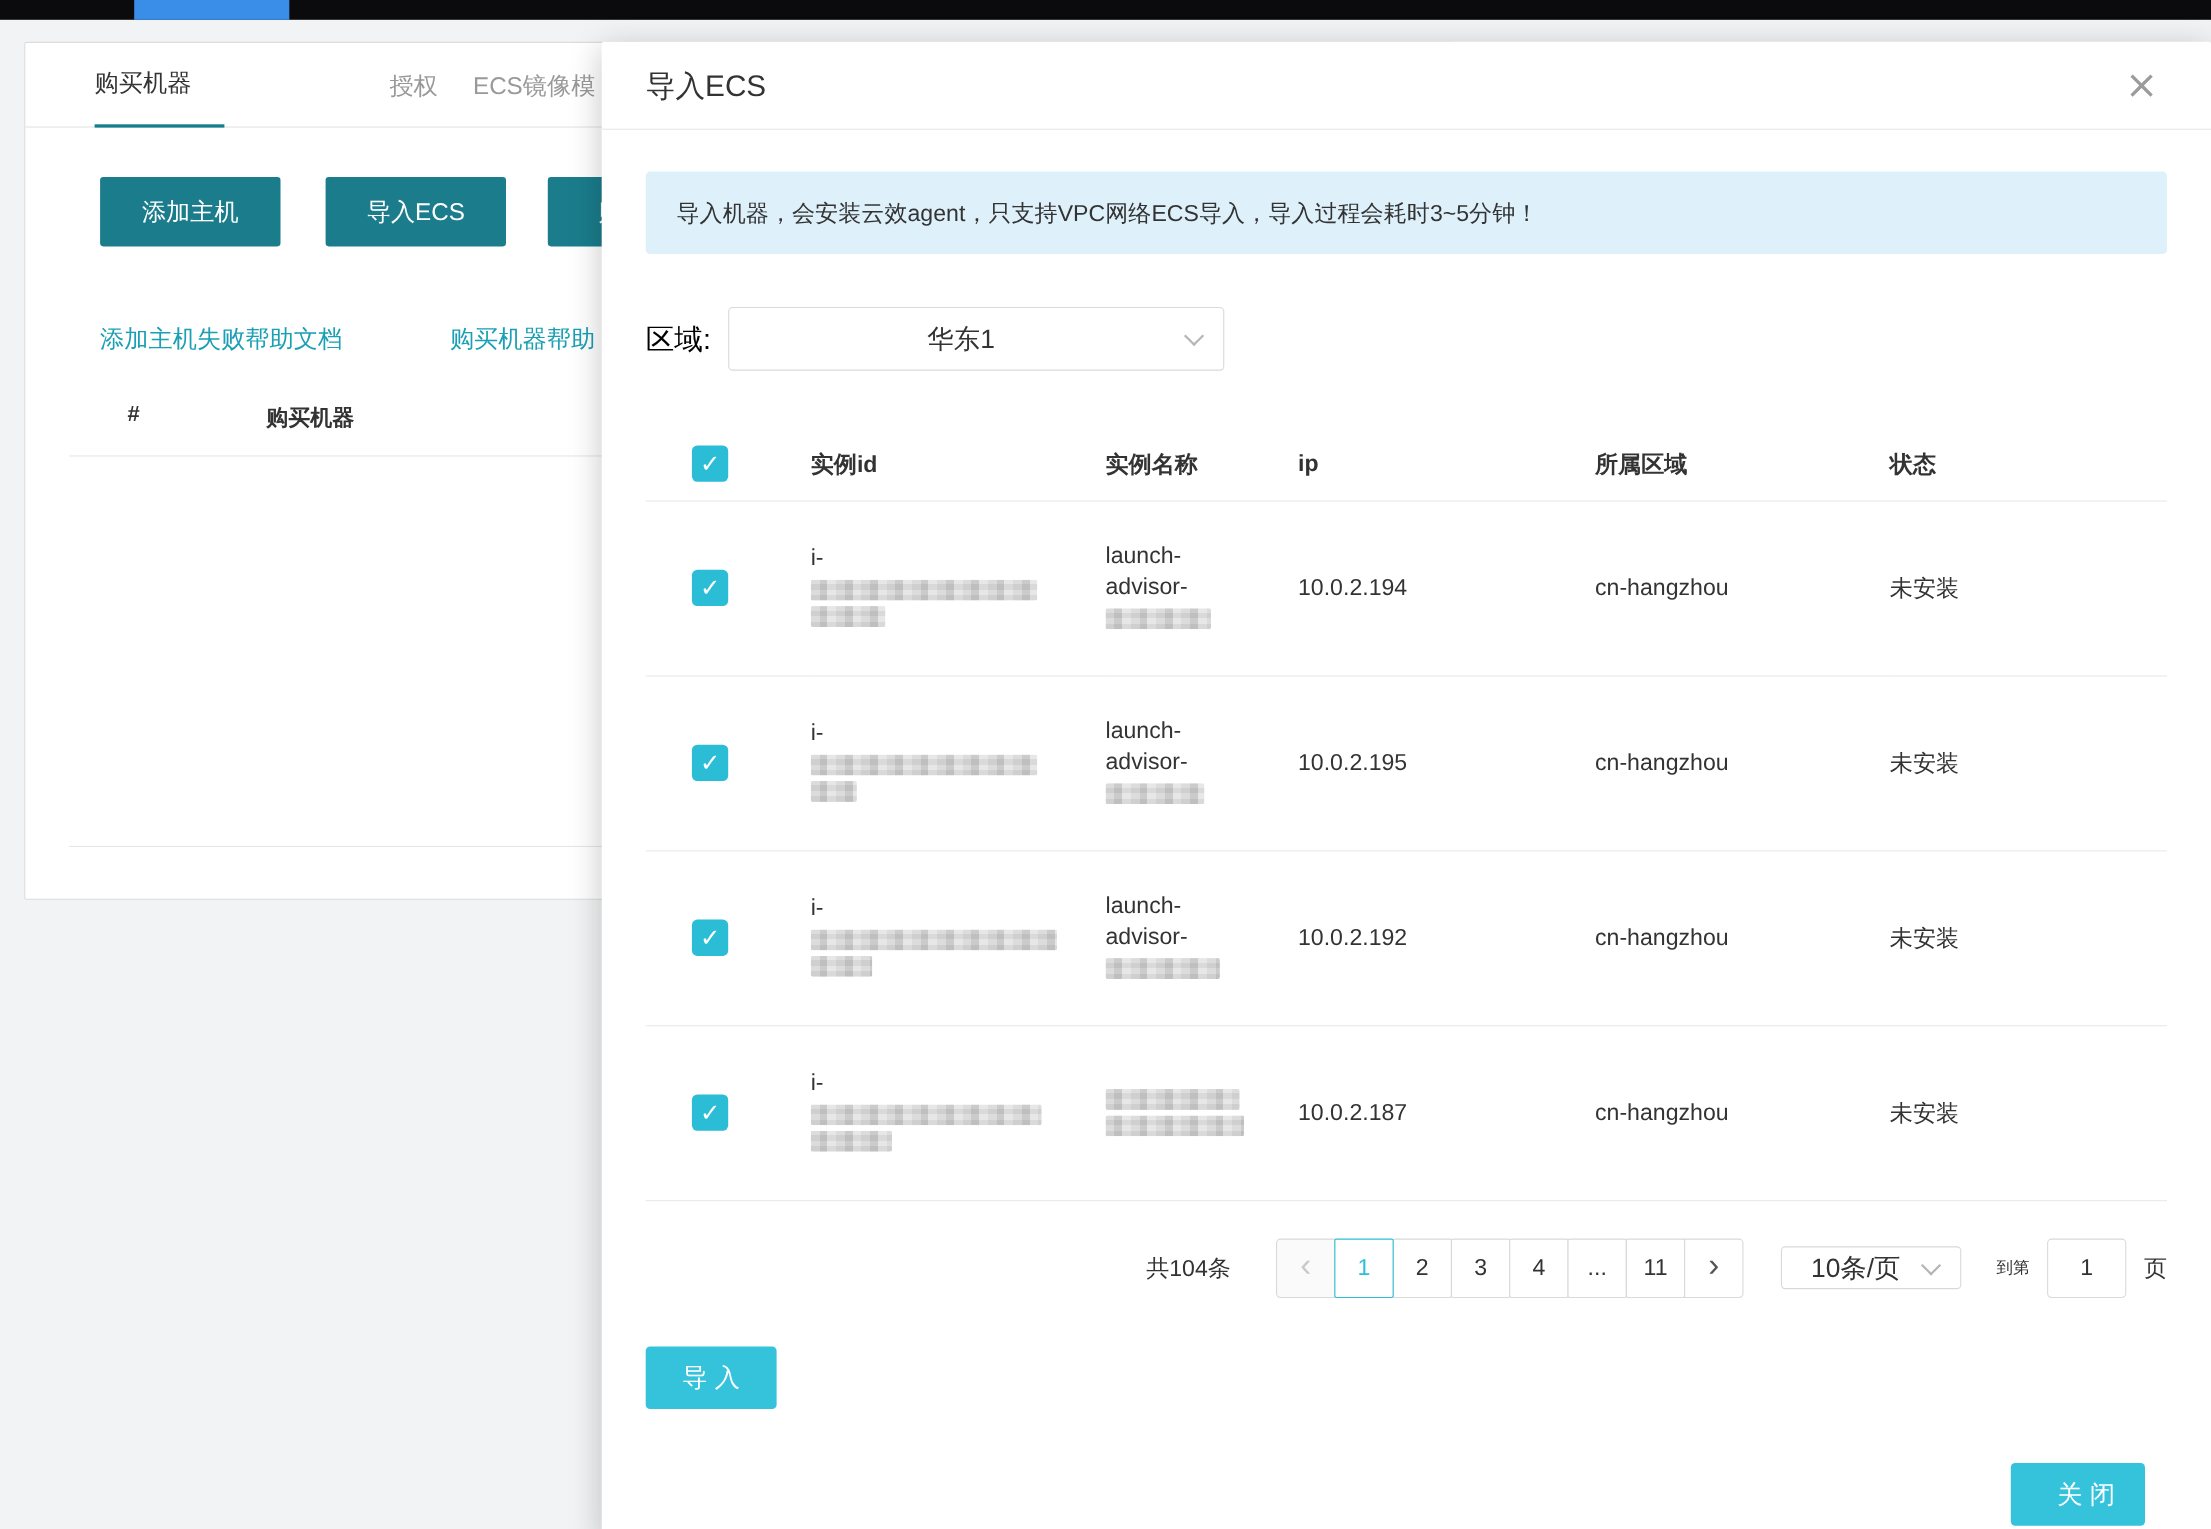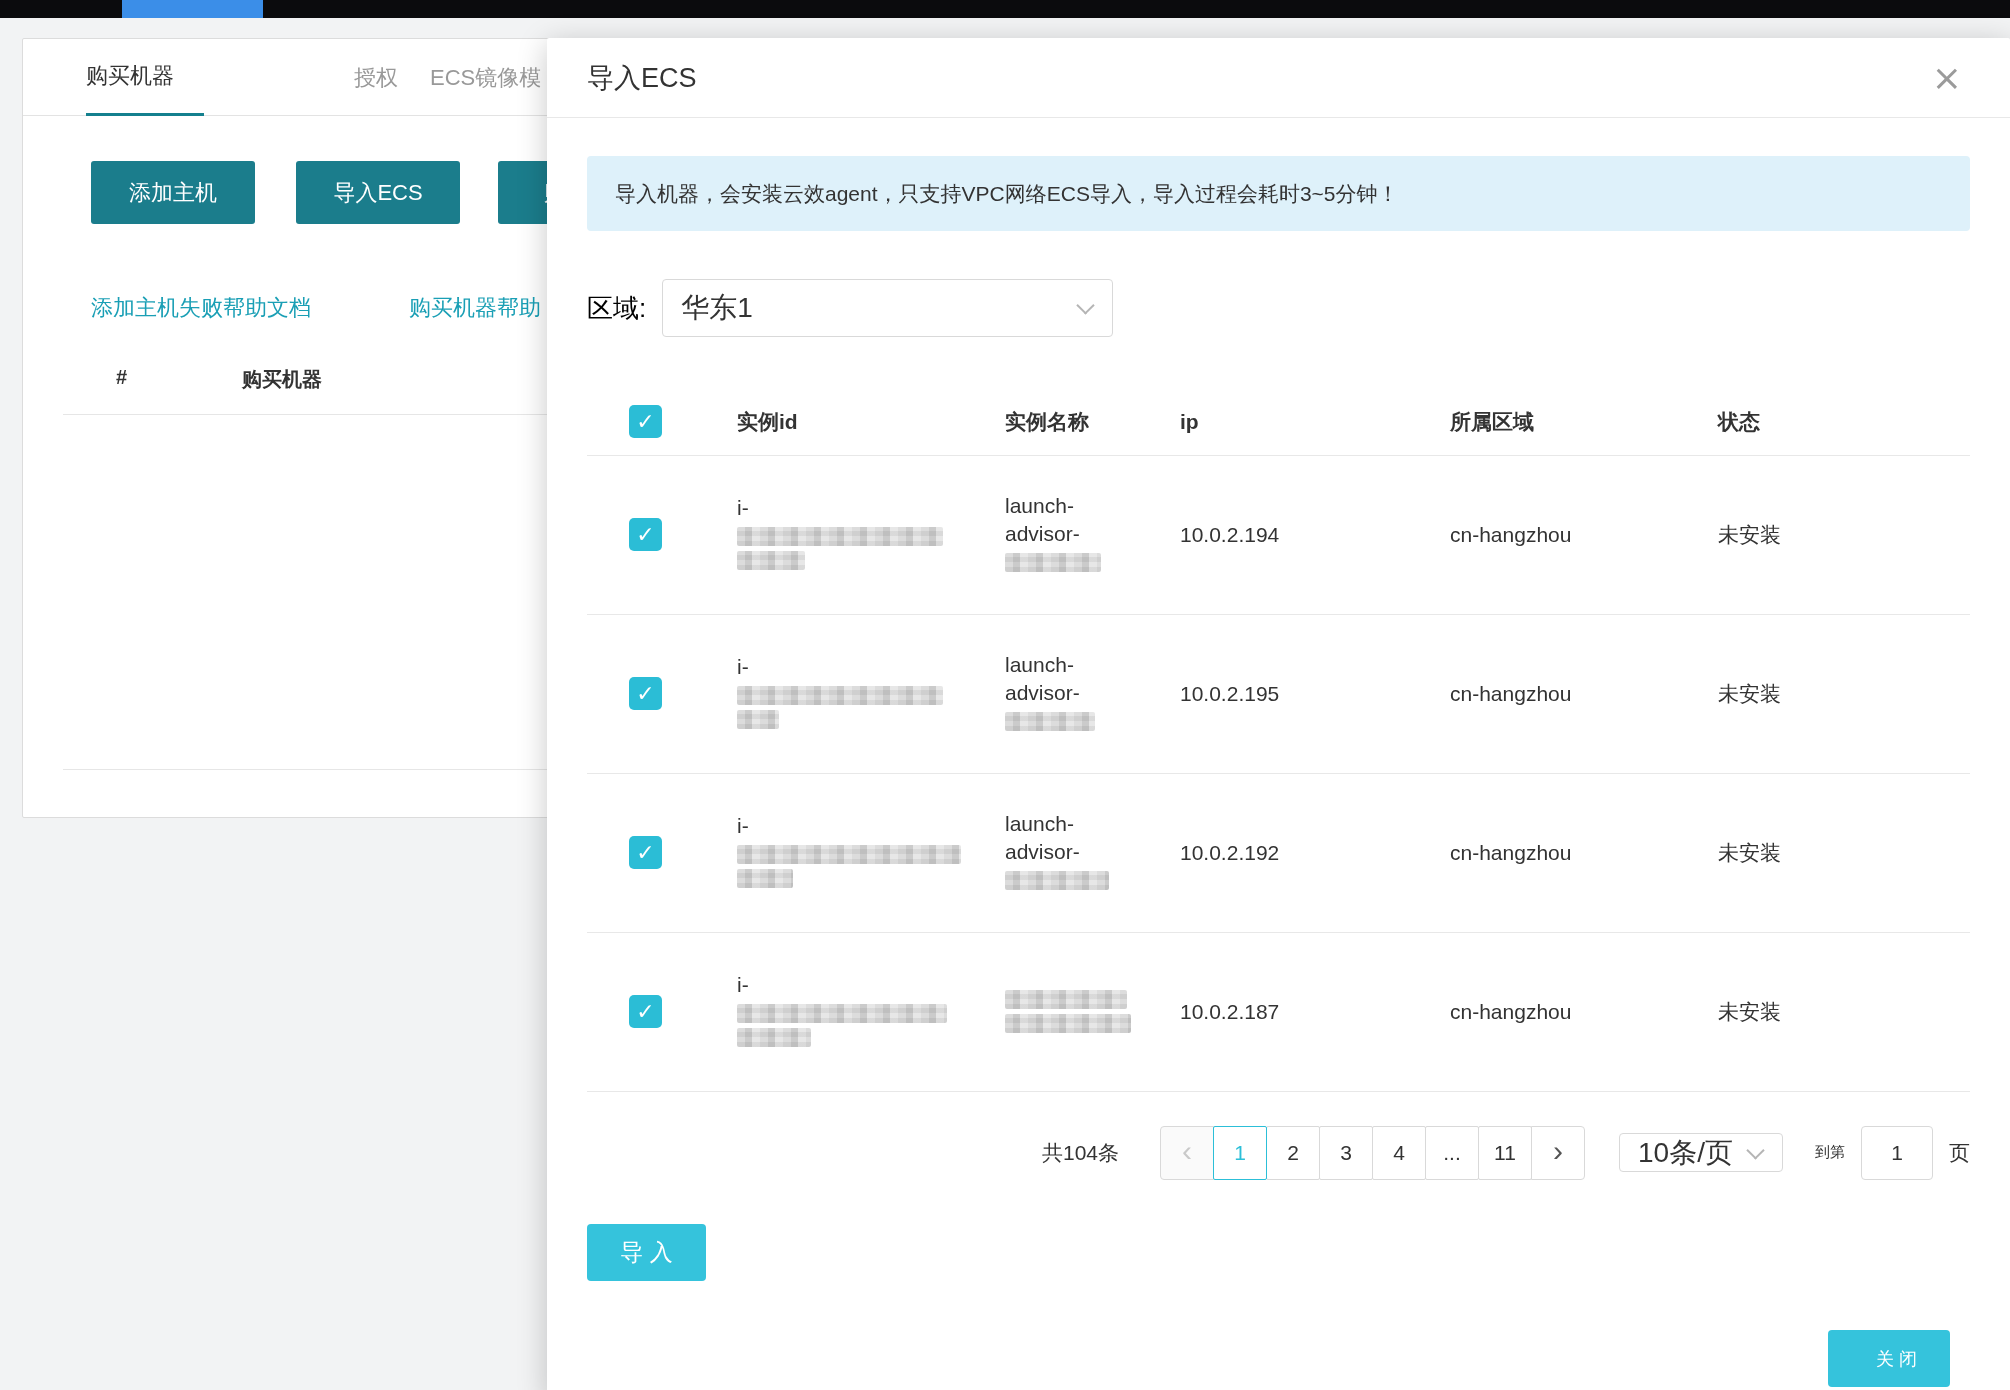--- a/index.html
+++ b/index.html
@@ -67,21 +67,21 @@
     height: 75px; background: #def1fa; border-radius: 4px;
     display: flex; align-items: center; padding-left: 28px;
     font-size: 21px; color: #333;
   }
 
   .region-row { margin-top: 48px; display: flex; align-items: center; }
   .region-label { font-size: 26px; color: #000000; }
   .select {
     position: relative; height: 58px; border: 1px solid #d9d9d9; border-radius: 4px;
     background: #fff; display: flex; align-items: center; padding: 0 46px 0 18px;
-    font-size: 28px; color: #333; cursor: pointer;
+    font-size: 24px; color: #333; cursor: pointer; justify-content: center;
   }
   .region-select { width: 451px; margin-left: 16px; }
   .chev {
     position: absolute; right: 20px; top: 50%;
     width: 13px; height: 13px; border-right: 2px solid #b5b5b5; border-bottom: 2px solid #b5b5b5;
     transform: translateY(-70%) rotate(45deg);
   }
 
   
   .ecs-table { width: 100%; border-collapse: collapse; table-layout: fixed; margin-top: 52px; }
@@ -132,21 +132,21 @@
   }
   .goto-suffix { font-size: 21px; margin-left: 16px; }
 
   .import-btn {
     margin-top: 44px; width: 119px; height: 57px; border: none; border-radius: 4px;
     background: #35c3dc; color: #fff; font-size: 23px; cursor: pointer; font-family: inherit;
   }
   .modal-footer-btn {
     position: absolute; right: 60px; top: 1292px;
     width: 122px; height: 57px; border: none; border-radius: 4px;
-    background: #35c3dc; color: #fff; font-size: 18px; cursor: pointer; font-family: inherit; padding-left: 15px;
+    background: #35c3dc; color: #fff; font-size: 23px; cursor: pointer; font-family: inherit; padding-left: 15px;
   }
 </style>
 </head>
 <body>
 
 <div class="topbar">
   <div class="topbar-active"></div>
 </div>
 
 <div class="bg-card">

